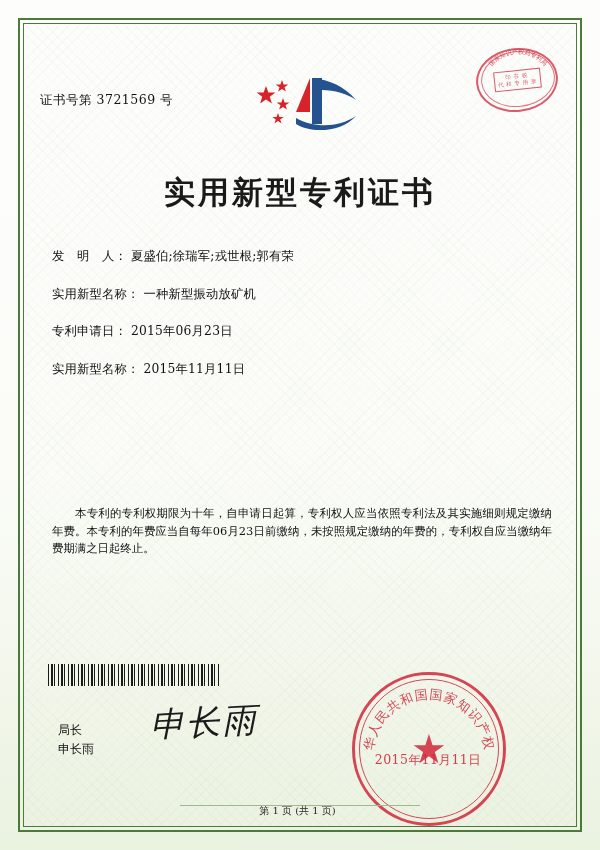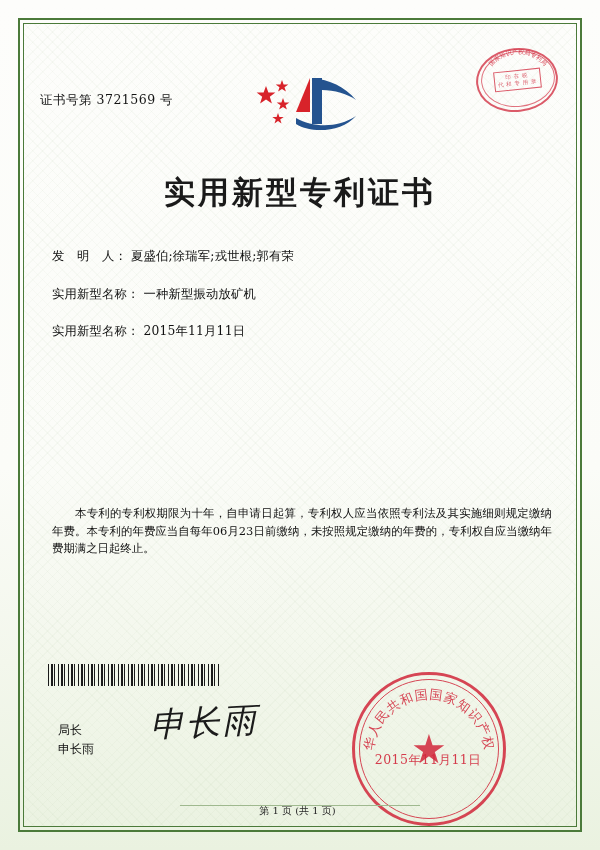--- a/index.html
+++ b/index.html
@@ -314,20 +314,24 @@
   <div class="fields">
     <div class="field-row">
       <span class="field-label">发　明　人：</span>
       <span class="field-value">夏盛伯;徐瑞军;戎世根;郭有荣</span>
     </div>
     <div class="field-row">
       <span class="field-label">实用新型名称：</span>
       <span class="field-value">一种新型振动放矿机</span>
     </div>
     <div class="field-row">
+      <span class="field-label">专利申请日：</span>
+      <span class="field-value">2015年06月23日</span>
+    </div>
+    <div class="field-row">
       <span class="field-label">实用新型名称：</span>
       <span class="field-value">2015年11月11日</span>
     </div>
   </div>
 
   <div class="paragraphs">
     <p>本专利的专利权期限为十年，自申请日起算，专利权人应当依照专利法及其实施细则规定缴纳年费。本专利的年费应当自每年06月23日前缴纳，未按照规定缴纳的年费的，专利权自应当缴纳年费期满之日起终止。</p>
   </div>
 
   <div class="barcode"></div>

